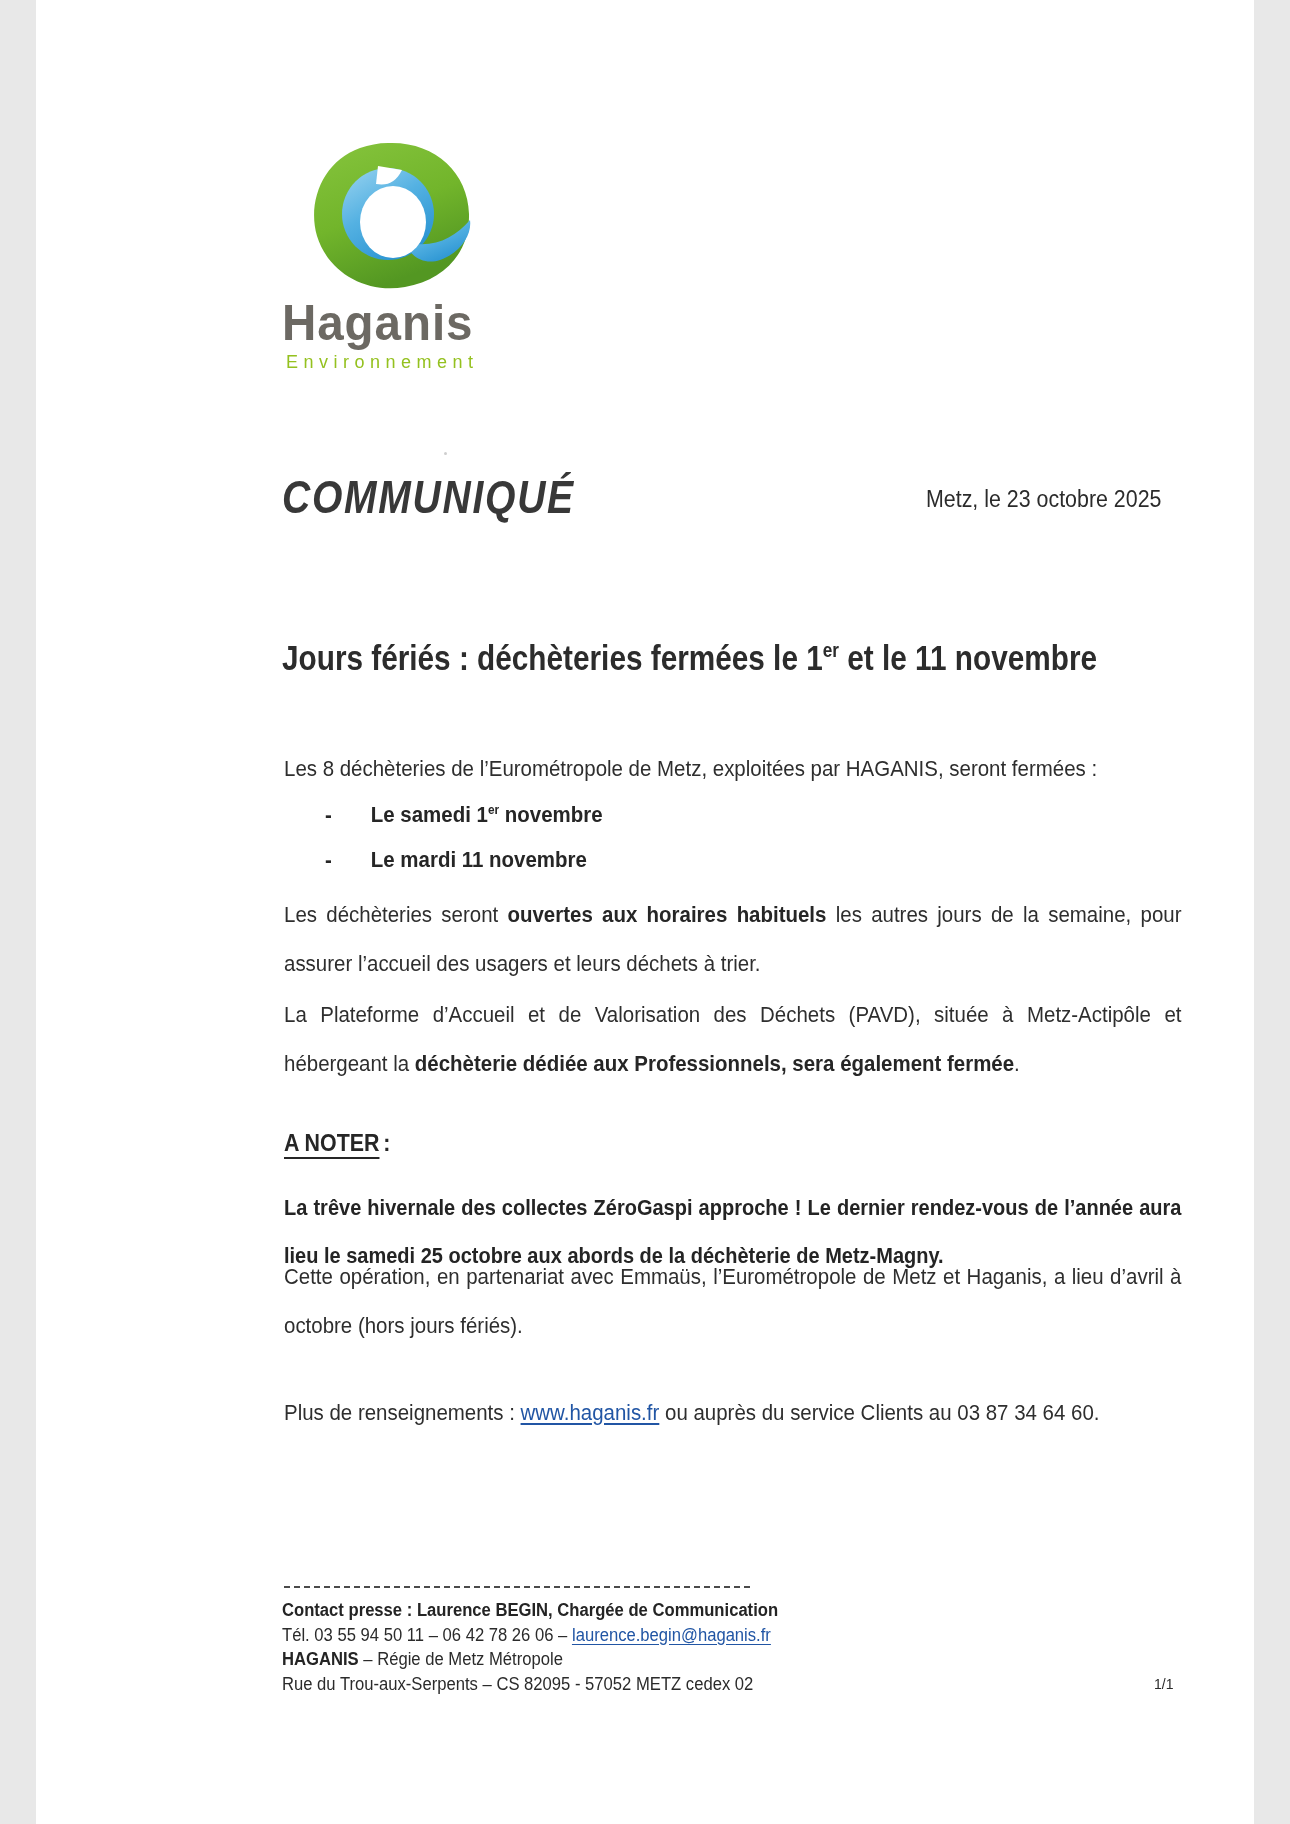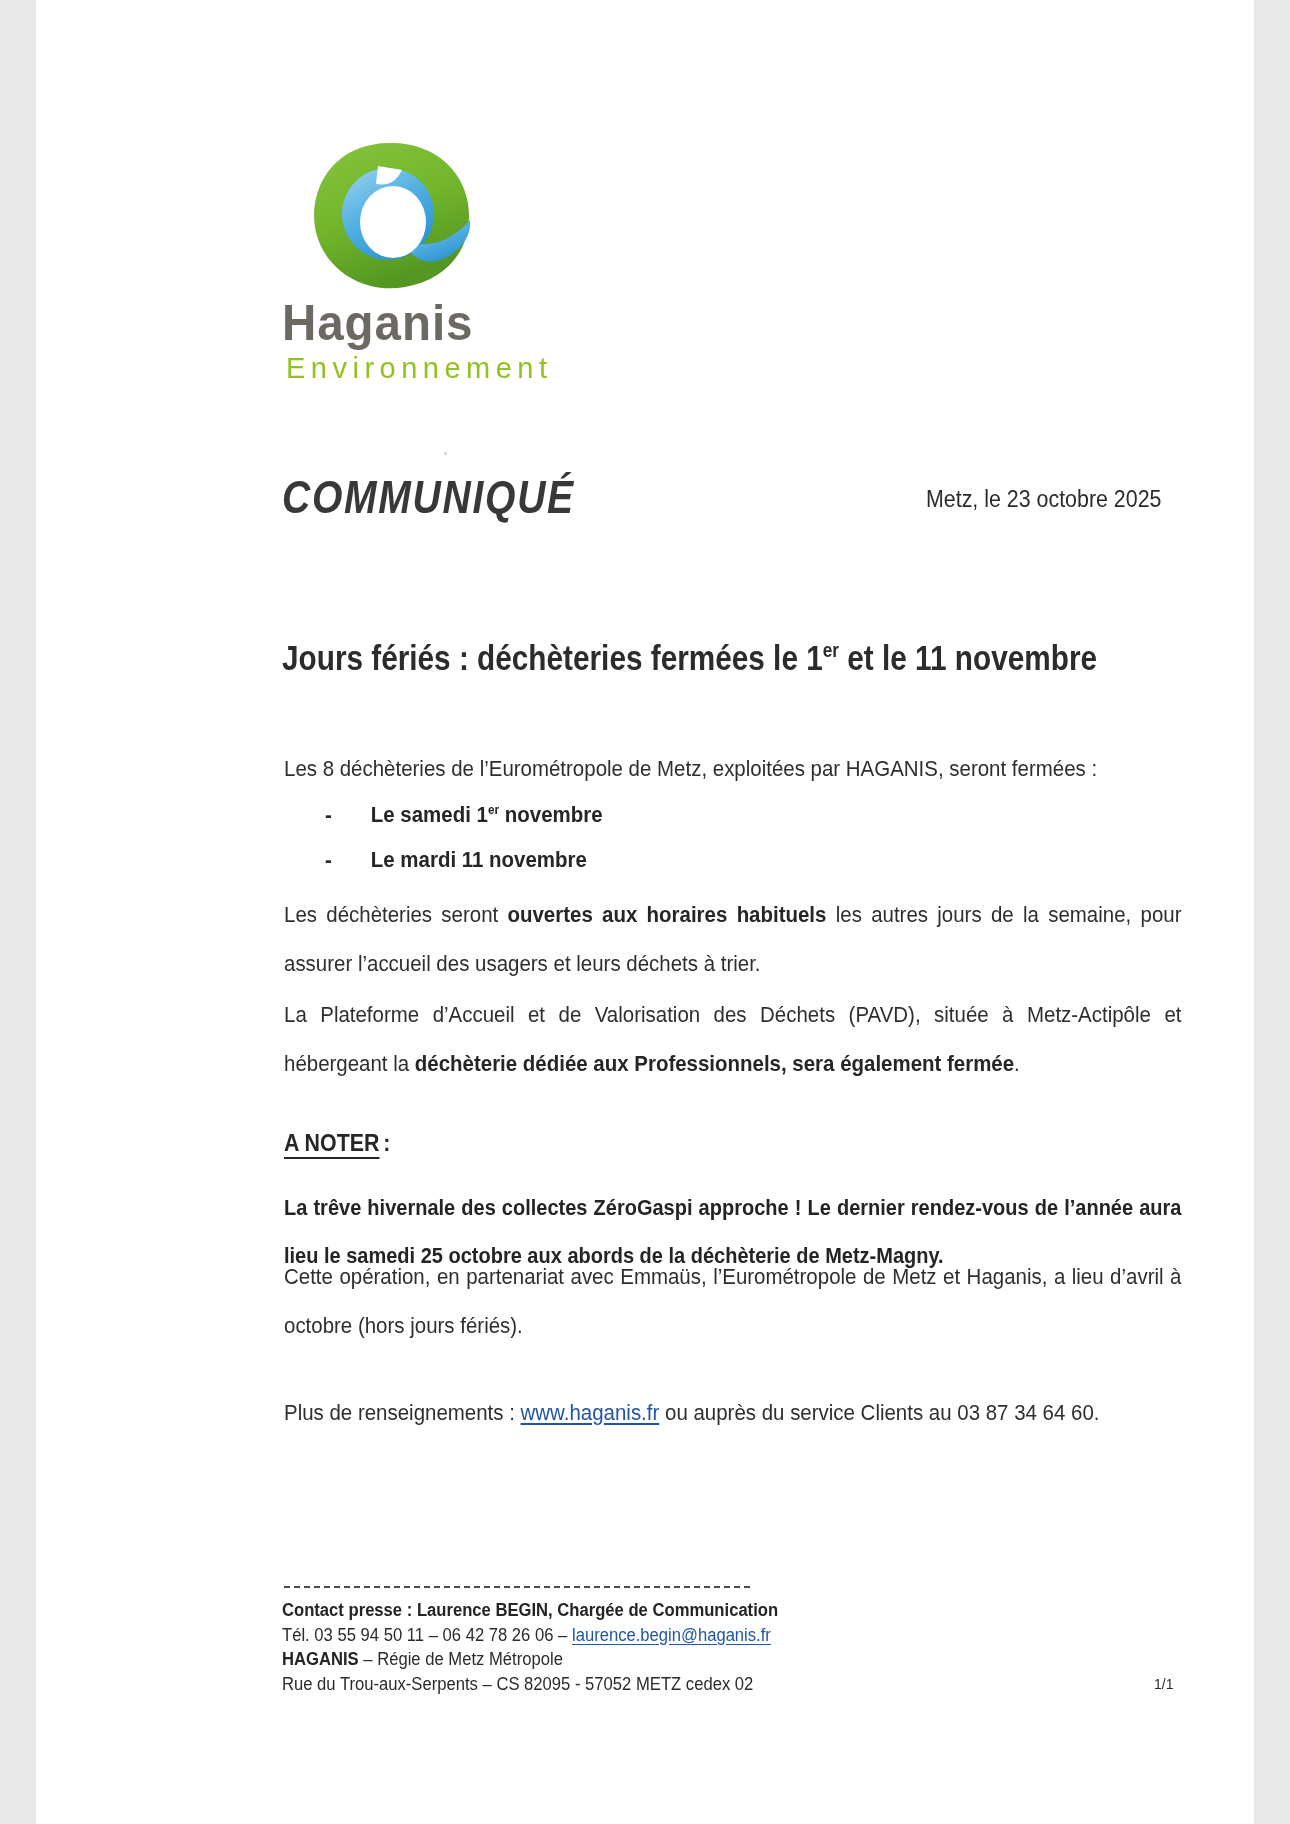--- a/index.html
+++ b/index.html
@@ -15,21 +15,21 @@
 
   
   .logo-svg{position:absolute;left:268px;top:140px;}
   .brand{
     position:absolute;left:246px;top:294px;
     font-size:50px;font-weight:700;color:#6c6963;
     letter-spacing:1px;transform:scaleX(0.95);transform-origin:0 0;
   }
   .tagline{
     position:absolute;left:250px;top:352px;
-    font-size:29px;font-weight:400;color:#94c11f;
+    font-size:18px;font-weight:400;color:#94c11f;
     letter-spacing:5.5px;
   }
 
   
   .doc-type{
     position:absolute;left:246px;top:470px;
     font-size:46px;font-weight:700;font-style:italic;
     letter-spacing:2px;color:#383838;
     transform:scaleX(0.85);transform-origin:0 0;
     white-space:nowrap;

